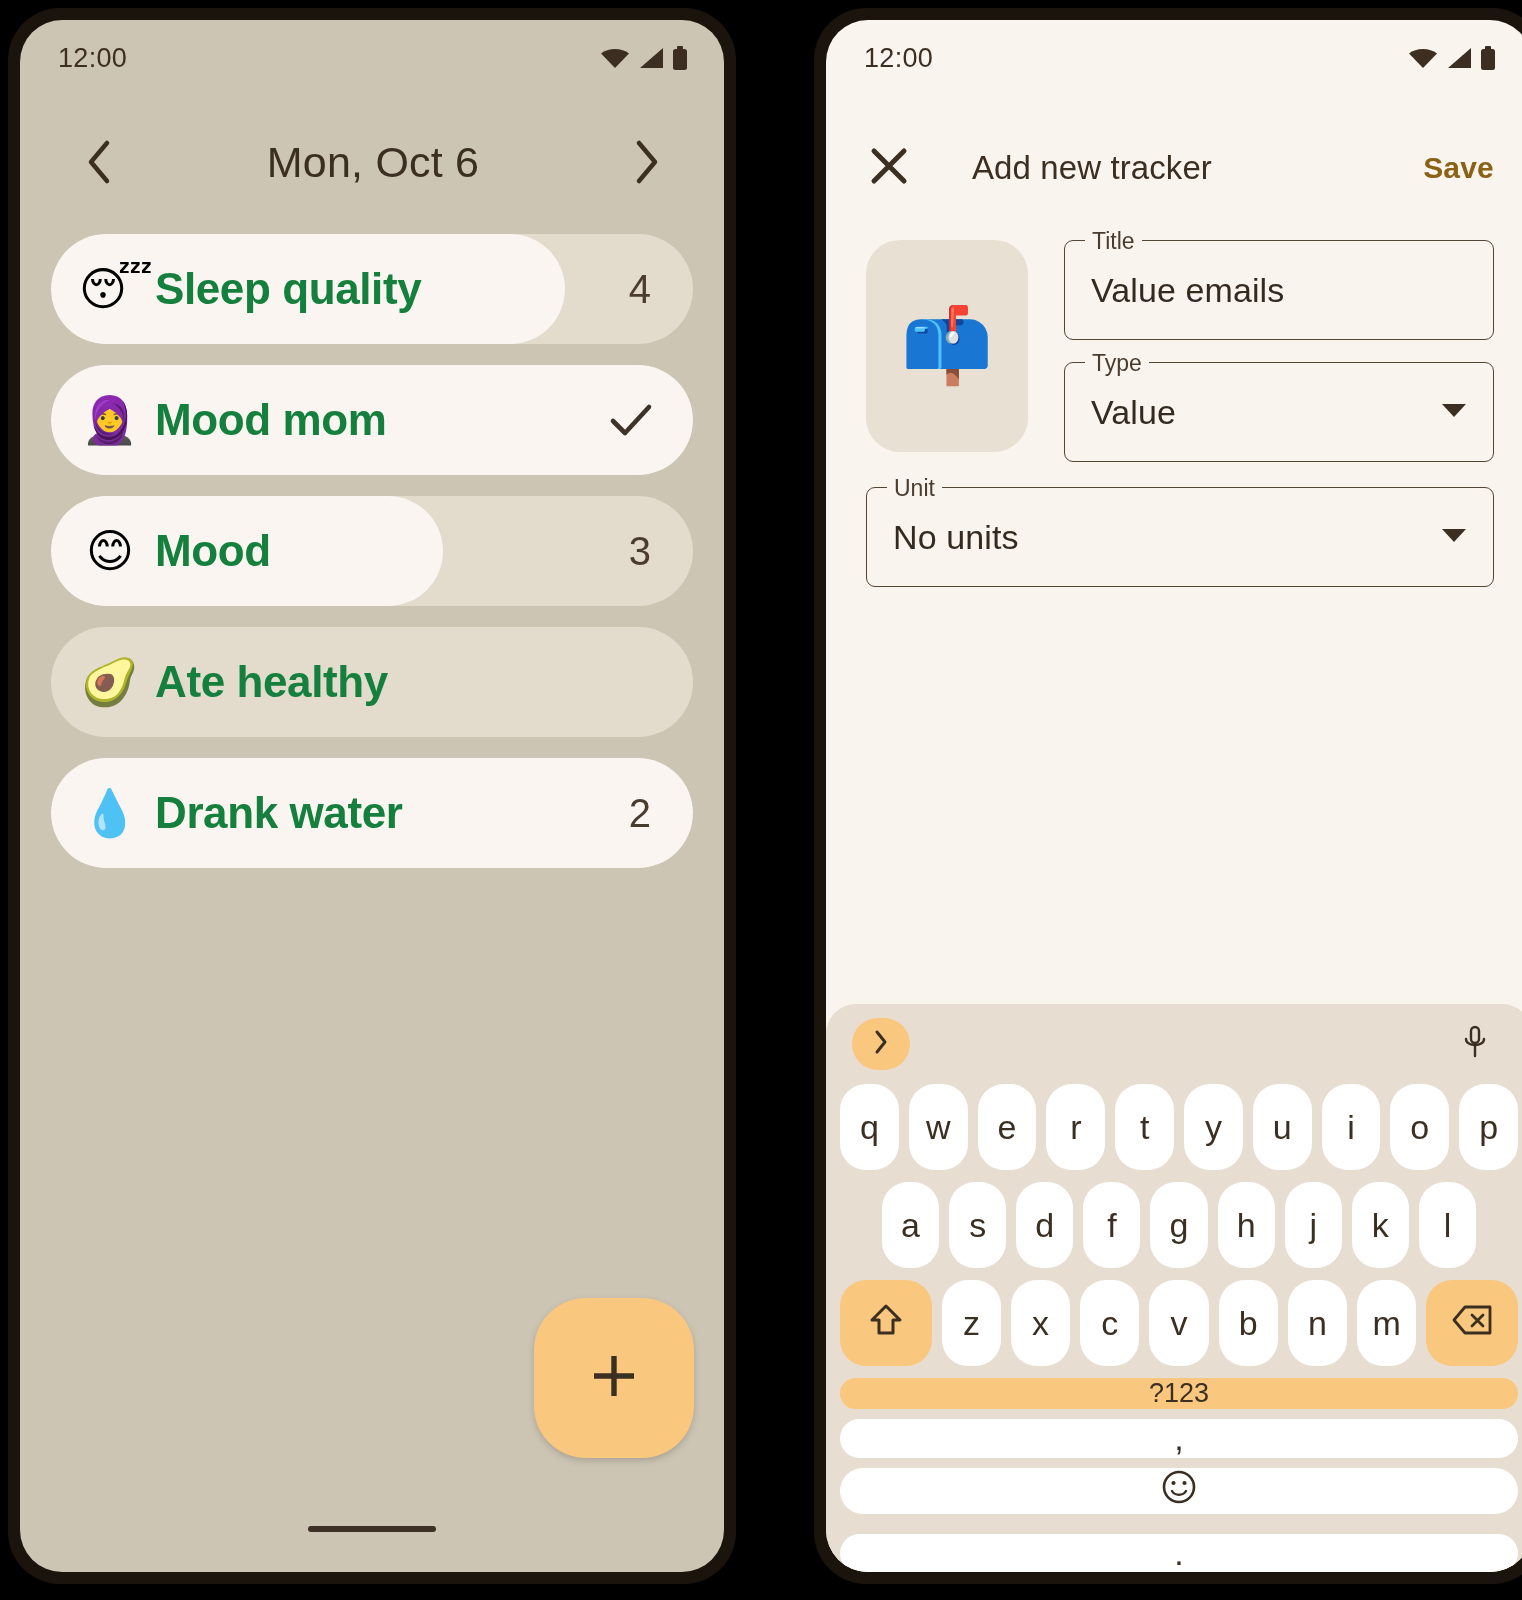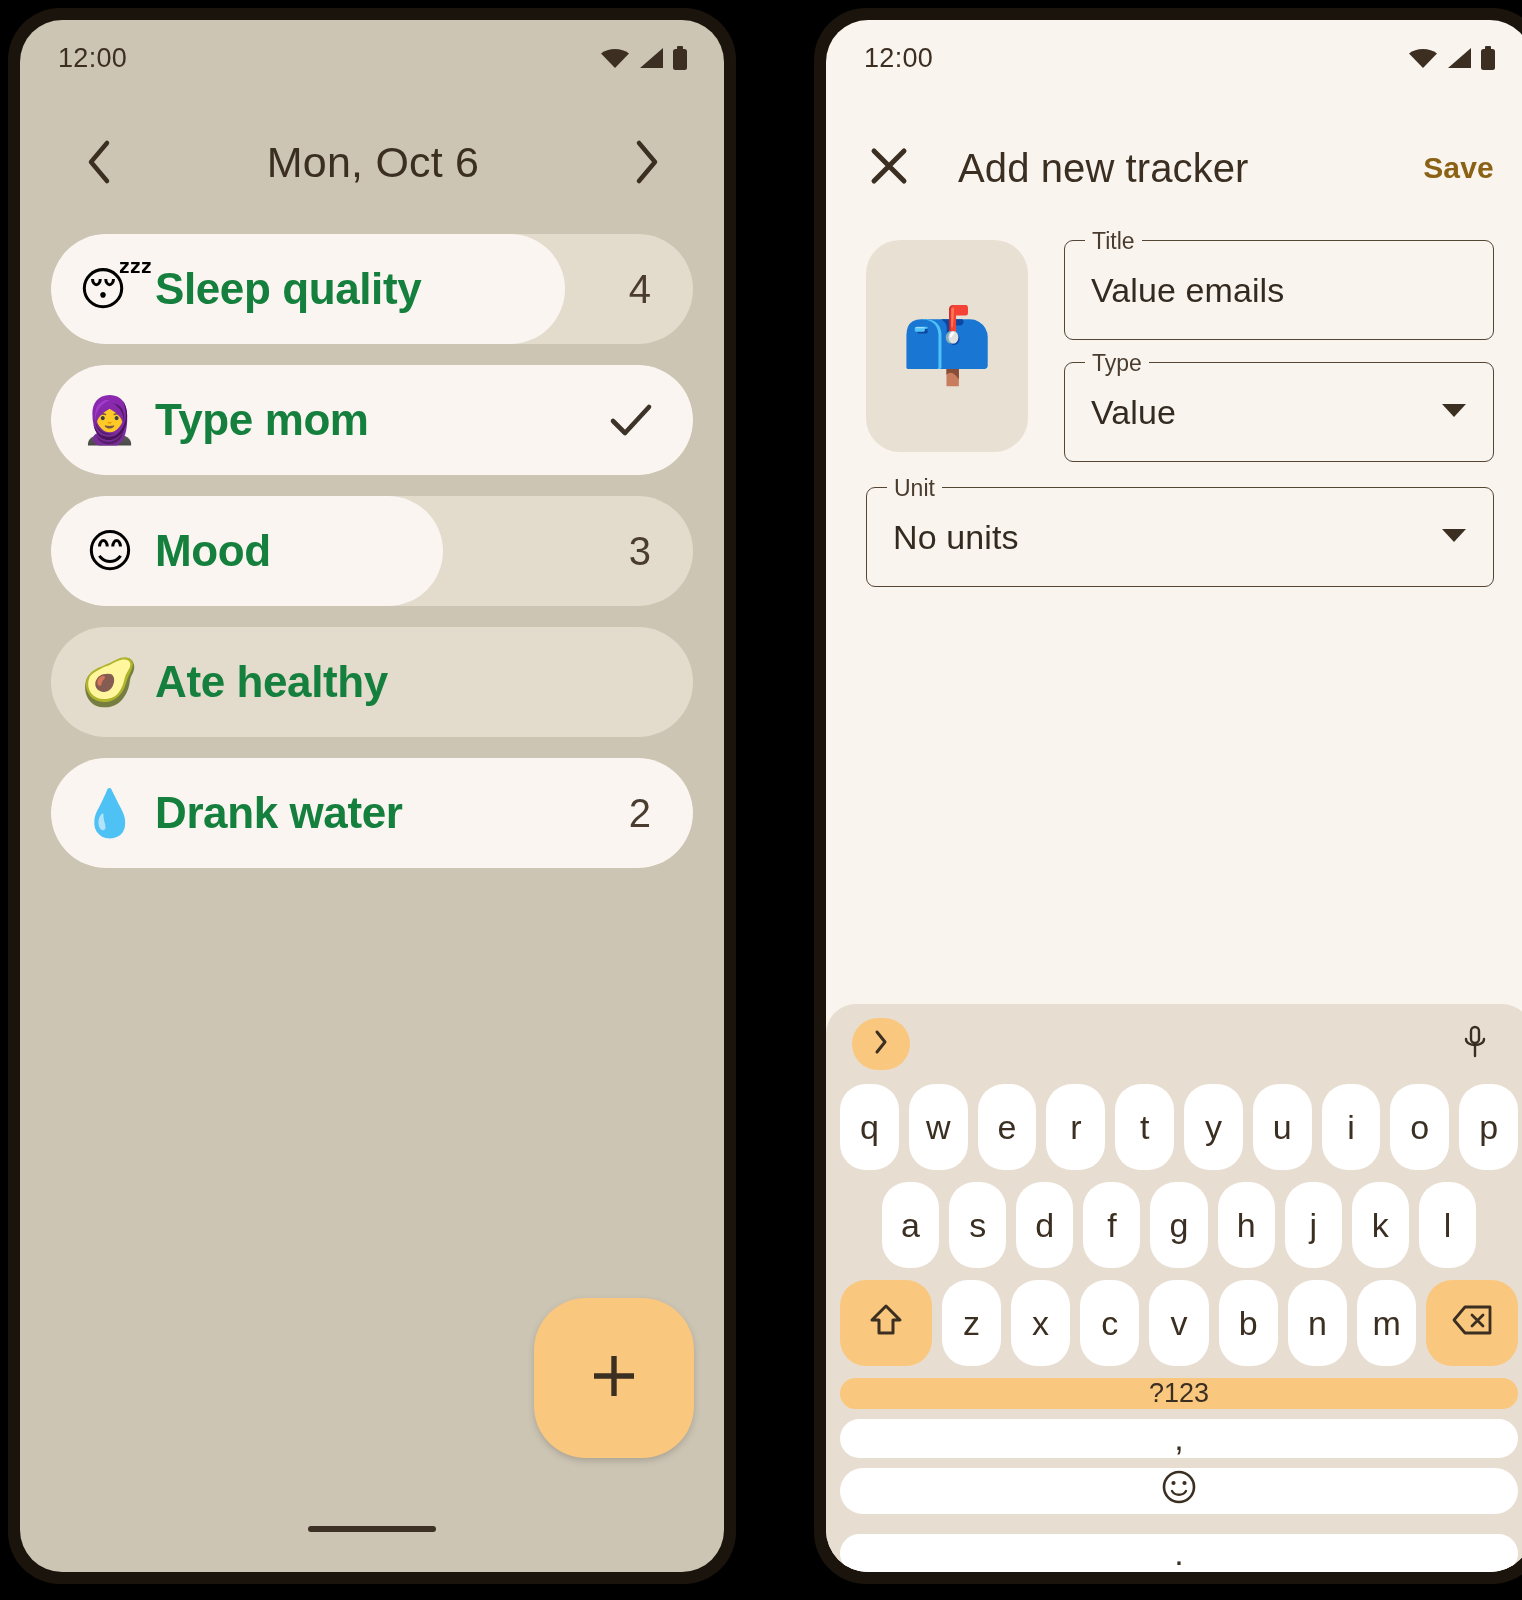--- a/index.html
+++ b/index.html
@@ -176,23 +176,23 @@
     padding: 0 38px 0 36px;
     margin-top: 24px;
   }
   .close-btn {
     width: 54px; height: 54px;
     display: flex; align-items: center; justify-content: center;
     cursor: pointer;
     flex: 0 0 auto;
   }
   .appbar-title {
-    font-size: 40px;
+    font-size: 33px;
     color: #3b2f22;
-    margin-left: 42px;
+    margin-left: 56px;
     flex: 1 1 auto;
     letter-spacing: .1px;
   }
   .save-btn {
     font-size: 30px;
     color: #8a6115;
     font-weight: 700;
     letter-spacing: .2px;
     cursor: pointer;
     flex: 0 0 auto;
@@ -368,21 +368,21 @@
             <div class="tracker-emoji">😴</div>
             <div class="tracker-label">Sleep quality</div>
             <div class="tracker-value">4</div>
           </div>
         </div>
 
         <div class="tracker-row">
           <div class="tracker-fill" style="width:100%"></div>
           <div class="tracker-inner">
             <div class="tracker-emoji">🧕</div>
-            <div class="tracker-label">Type mom</div>
+            <div class="tracker-label">Mood mom</div>
             <div class="tracker-check">
               <svg width="44" height="36" viewBox="0 0 44 36">
                   <path d="M4 19 L16 31 L40 5" stroke="#3e3328" stroke-width="4.6" fill="none" stroke-linecap="round" stroke-linejoin="round"></path>
                 </svg>
             </div>
           </div>
         </div>
 
         <div class="tracker-row">
           <div class="tracker-fill" style="width:61%"></div>

